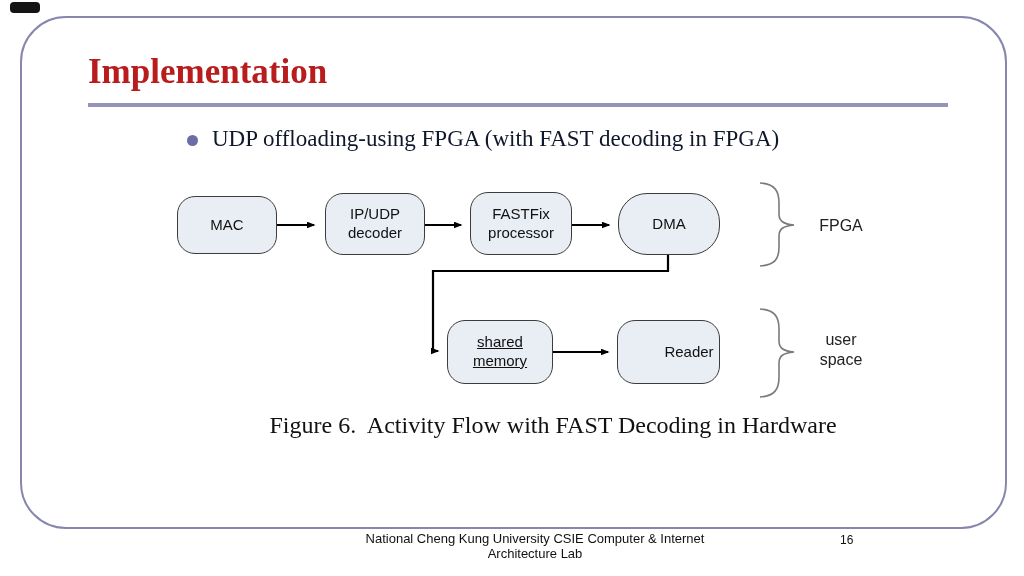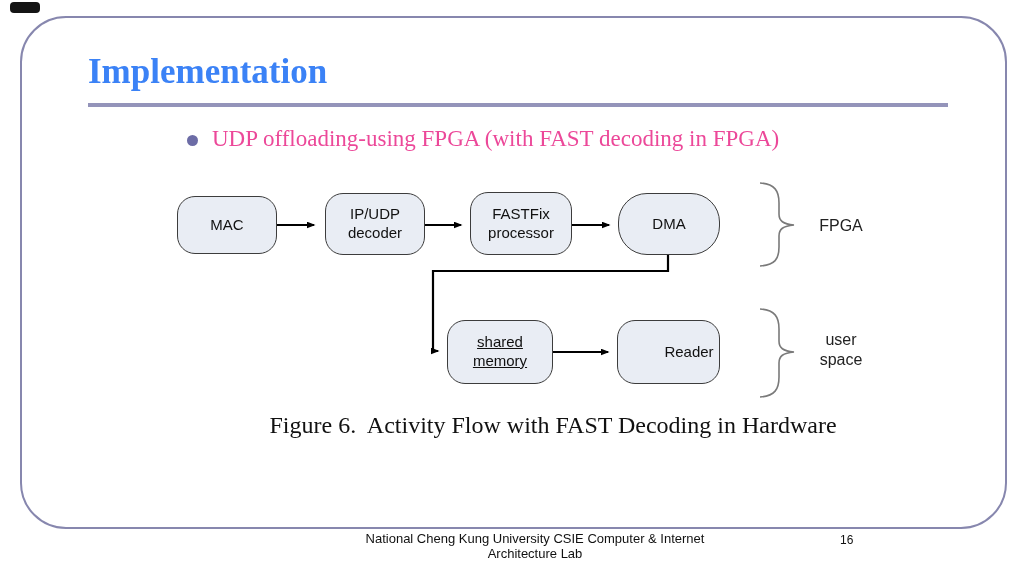--- a/index.html
+++ b/index.html
@@ -12,35 +12,35 @@
   }
 
   .slide-frame {
     position: absolute; left: 20px; top: 16px; width: 987px; height: 513px;
     border: 2px solid #8787ae; border-radius: 46px; background: #ffffff;
   }
 
   .slide-title {
     position: absolute; left: 88px; top: 52px;
     font-family: "Liberation Serif", serif; font-weight: bold;
-    font-size: 35px; color: #3b82f6; letter-spacing: 0px;
+    font-size: 35px; color: #b91c1c; letter-spacing: 0px;
   }
   .title-rule {
     position: absolute; left: 88px; top: 103px; width: 860px; height: 4px;
     background: #9494ba;
   }
 
   .bullet-row { position: absolute; left: 187px; top: 126px; }
   .bullet-dot {
     position: absolute; left: 0px; top: 9px; width: 11px; height: 11px;
     border-radius: 50%; background: #6c6ca6;
   }
   .bullet-text {
     position: absolute; left: 25px; top: 0px; width: 760px;
-    font-family: "Liberation Serif", serif; font-size: 23px; color: #ec4899;
+    font-family: "Liberation Serif", serif; font-size: 23px; color: #0f172a;
     white-space: nowrap;
   }
 
   .node {
     position: absolute; background: #e9edf4; border: 1.5px solid #3c3c3c;
     border-radius: 18px; display: flex; align-items: center; justify-content: center;
     text-align: center; font-size: 15px; color: #111111; line-height: 1.25;
     white-space: pre-line;
   }
   .node-mac            { left: 177px; top: 196px; width: 100px; height: 58px; }

